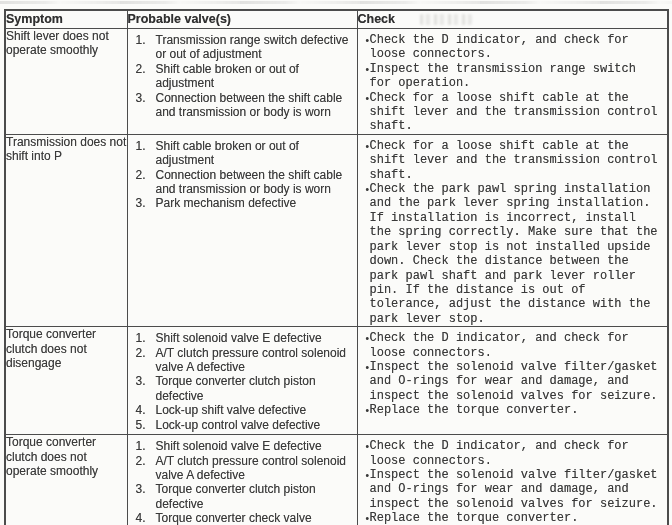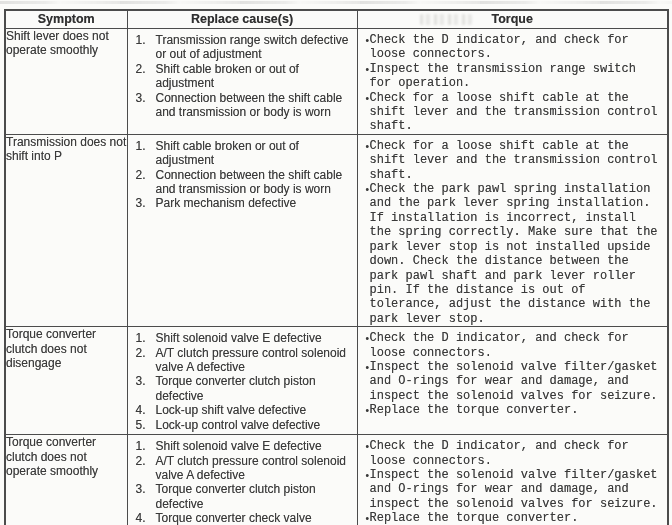--- a/index.html
+++ b/index.html
@@ -44,21 +44,21 @@
     border: 1.5px solid var(--line, #4c4c4c);
     vertical-align: top;
     padding: 0;
   }
   table.troubleshoot { border: 2px solid var(--line, #4c4c4c); }
 
   thead th {
     height: 17px;
     font-size: 12.5px;
     font-weight: bold;
-    text-align: center;
+    text-align: left;
     line-height: 17px;
     position: relative;
     color: #303030;
   }
   
   .smudge {
     position: absolute;
     left: 62px; top: 3px;
     width: 52px; height: 11px;
     background: repeating-linear-gradient(90deg,
@@ -113,24 +113,24 @@
 
   <table class="troubleshoot">
     <colgroup>
       <col class="c-symptom">
       <col class="c-causes">
       <col class="c-notes">
     </colgroup>
     <thead>
       <tr>
         <th>Symptom</th>
-        <th>Replace cause(s)</th>
+        <th>Probable valve(s)</th>
         <th>
           <span class="smudge"></span>
-          <span>Torque</span>
+          <span>Check</span>
         </th>
       </tr>
     </thead>
     <tbody>
   <tr>
     <td class="symptom">
       <span>Shift lever does not operate smoothly</span>
     </td>
     <td>
       <ol class="causes">

